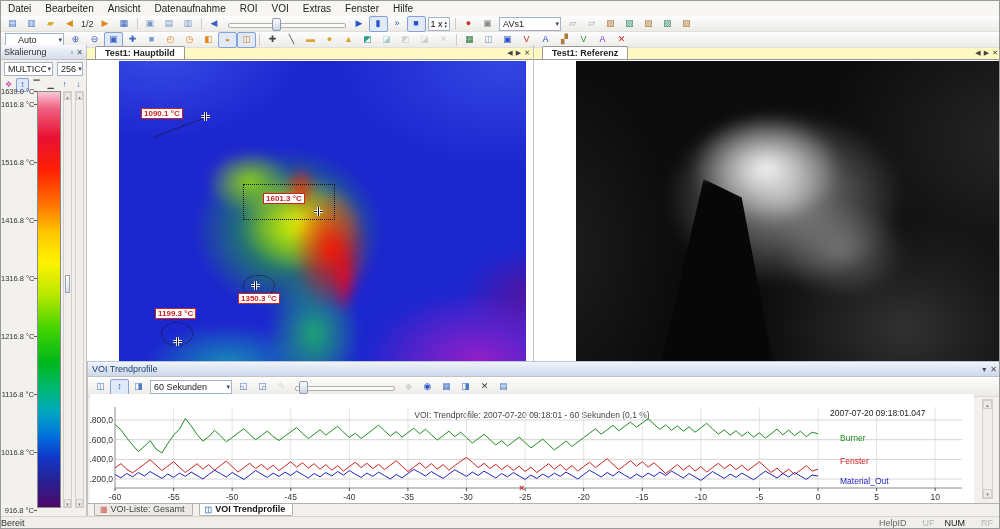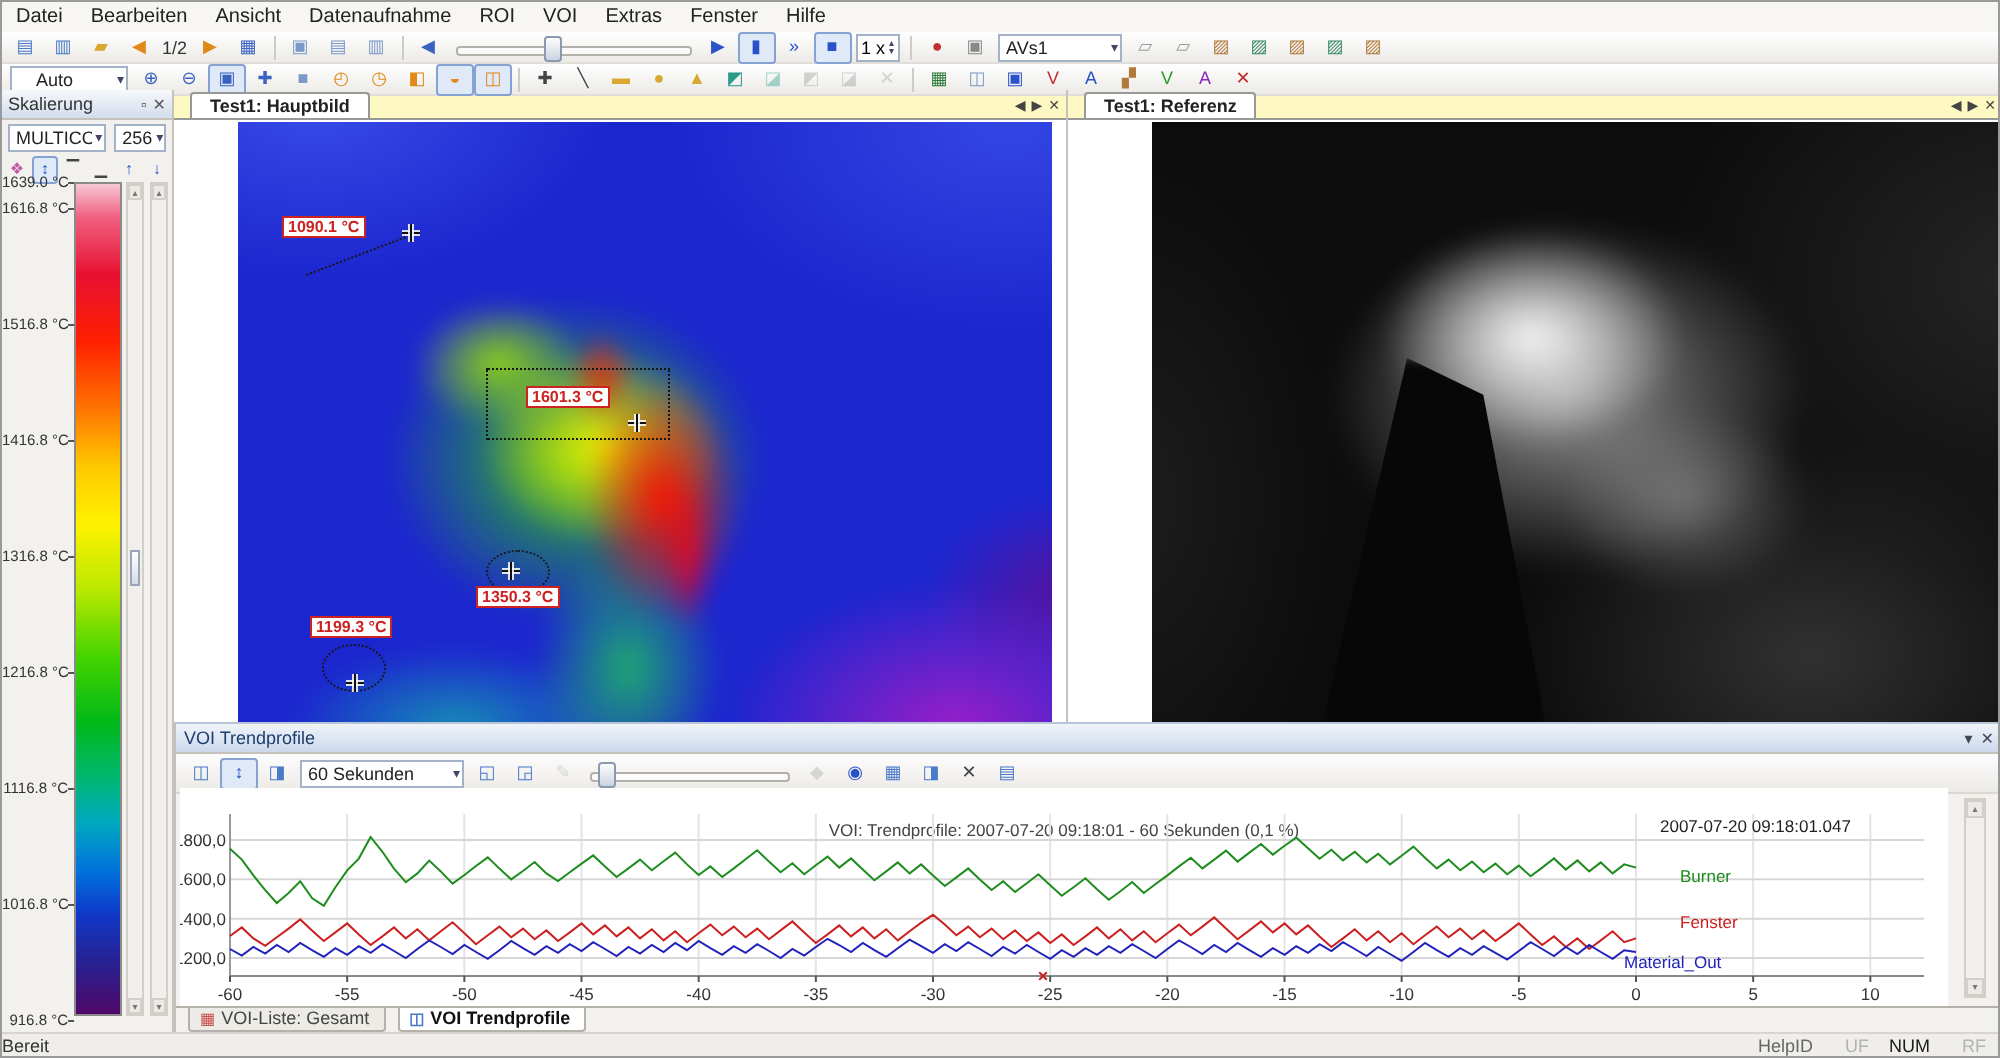--- a/index.html
+++ b/index.html
@@ -389,21 +389,21 @@
           <text x="23" y="18" text-anchor="end" font-size="8.5" fill="#333" font-family="Liberation Sans, sans-serif">1800,0</text>
           <polyline points="25.0,19.4 30.9,24.8 36.7,32.7 42.6,40.1 48.4,46.5 54.3,41.5 60.1,35.6 66.0,44.0 71.9,47.9 77.7,38.6 83.6,30.2 89.4,24.3 95.3,13.5 101.2,20.9 107.0,29.3 112.9,36.1 118.7,31.7 124.6,25.3 130.4,30.7 136.3,36.8 142.2,32.5 148.0,28.0 153.9,23.7 159.7,29.3 165.6,34.7 171.5,30.5 177.3,26.0 183.2,31.7 189.0,35.5 194.9,31.1 200.8,26.8 206.6,22.7 212.5,28.3 218.3,33.5 224.2,29.2 230.0,24.8 235.9,30.1 241.8,25.6 247.6,21.3 253.5,27.2 259.3,32.5 265.2,28.2 271.1,33.5 276.9,29.2 282.8,24.6 288.6,20.1 294.5,25.8 300.3,31.1 306.2,26.6 312.1,32.1 317.9,27.6 323.8,23.3 329.6,28.8 335.5,24.2 341.4,29.8 347.2,35.1 353.1,30.7 358.9,26.2 364.8,31.7 370.6,27.2 376.5,32.7 382.4,38.0 388.2,33.7 394.1,29.2 399.9,34.7 405.8,40.0 411.6,35.6 417.5,41.0 423.4,36.6 429.2,32.1 435.1,37.6 440.9,42.9 446.8,38.6 452.7,34.1 458.5,39.6 464.4,44.9 470.2,40.6 476.1,36.0 481.9,41.5 487.8,37.0 493.7,32.7 499.5,28.2 505.4,23.9 511.2,29.2 517.1,24.8 523.0,20.3 528.8,25.8 534.7,21.3 540.5,17.0 546.4,22.3 552.3,17.9 558.1,13.8 564.0,19.1 569.8,24.4 575.7,19.9 581.5,25.2 587.4,20.9 593.3,26.2 599.1,21.9 605.0,27.2 610.8,22.9 616.7,18.3 622.5,23.9 628.4,29.2 634.3,24.8 640.1,30.1 646.0,25.8 651.8,31.1 657.7,26.8 663.6,32.1 669.4,27.8 675.3,33.1 681.1,28.8 687.0,24.2 692.9,29.8 698.7,25.2 704.6,30.7 710.4,26.2 716.3,31.7 722.1,27.2 728.0,28.8" fill="none" stroke="#1e8c1e" stroke-width="1"></polyline>
           <polyline points="25.0,63.0 30.9,58.7 36.7,64.2 42.6,67.9 48.4,63.6 54.3,59.3 60.1,54.7 66.0,60.2 71.9,65.5 77.7,61.2 83.6,56.7 89.4,62.2 95.3,67.5 101.2,63.2 107.0,58.7 112.9,64.2 118.7,59.6 124.6,65.2 130.4,60.6 136.3,56.1 142.2,61.6 148.0,67.1 153.9,62.6 159.7,58.3 165.6,63.6 171.5,59.3 177.3,64.6 183.2,60.2 189.0,65.5 194.9,61.2 200.8,56.7 206.6,62.2 212.5,57.7 218.3,63.2 224.2,58.7 230.0,64.2 235.9,59.6 241.8,65.2 247.6,60.6 253.5,66.1 259.3,61.6 265.2,57.3 271.1,62.6 276.9,58.3 282.8,63.6 288.6,59.3 294.5,64.6 300.3,60.2 306.2,55.7 312.1,61.2 317.9,66.5 323.8,62.2 329.6,57.7 335.5,63.2 341.4,58.7 347.2,64.2 353.1,59.6 358.9,65.2 364.8,60.6 370.6,56.3 376.5,52.4 382.4,57.3 388.2,62.6 394.1,58.3 399.9,63.6 405.8,59.3 411.6,64.6 417.5,60.2 423.4,65.5 429.2,61.2 435.1,66.5 440.9,62.2 446.8,67.5 452.7,63.2 458.5,58.7 464.4,64.2 470.2,59.6 476.1,65.2 481.9,60.6 487.8,66.1 493.7,61.6 499.5,57.3 505.4,62.6 511.2,58.3 517.1,53.7 523.0,59.3 528.8,64.6 534.7,60.2 540.5,55.7 546.4,61.2 552.3,56.7 558.1,62.2 564.0,57.7 569.8,63.2 575.7,68.5 581.5,64.2 587.4,59.6 593.3,65.2 599.1,60.6 605.0,66.1 610.8,61.6 616.7,67.1 622.5,62.6 628.4,58.3 634.3,63.6 640.1,59.3 646.0,64.6 651.8,60.2 657.7,65.5 663.6,61.2 669.4,56.7 675.3,62.2 681.1,67.5 687.0,63.2 692.9,68.5 698.7,64.2 704.6,69.5 710.4,65.2 716.3,60.6 722.1,66.1 728.0,64.2" fill="none" stroke="#cc2020" stroke-width="1"></polyline>
           <polyline points="25.0,69.5 30.9,72.8 36.7,68.5 42.6,71.8 48.4,67.5 54.3,71.0 60.1,66.5 66.0,70.1 71.9,73.4 77.7,69.1 83.6,72.4 89.4,68.1 95.3,71.4 101.2,67.1 107.0,70.5 112.9,74.0 118.7,69.5 124.6,65.2 130.4,68.5 136.3,72.0 142.2,67.5 148.0,71.0 153.9,74.4 159.7,70.1 165.6,65.5 171.5,69.1 177.3,72.4 183.2,68.1 189.0,71.4 194.9,67.1 200.8,70.5 206.6,66.1 212.5,69.5 218.3,73.0 224.2,68.5 230.0,71.8 235.9,67.5 241.8,71.0 247.6,66.5 253.5,70.1 259.3,65.5 265.2,69.1 271.1,72.4 276.9,68.1 282.8,71.4 288.6,67.1 294.5,70.5 300.3,74.0 306.2,69.5 312.1,72.8 317.9,68.5 323.8,64.4 329.6,67.5 335.5,71.0 341.4,66.5 347.2,70.1 353.1,73.4 358.9,69.1 364.8,64.8 370.6,68.1 376.5,71.4 382.4,67.1 388.2,70.5 394.1,66.1 399.9,69.5 405.8,73.0 411.6,68.5 417.5,71.8 423.4,67.5 429.2,71.0 435.1,74.4 440.9,70.1 446.8,73.4 452.7,69.1 458.5,72.4 464.4,68.1 470.2,71.4 476.1,67.1 481.9,70.5 487.8,74.0 493.7,69.5 499.5,65.2 505.4,68.5 511.2,72.0 517.1,67.5 523.0,71.0 528.8,66.5 534.7,70.1 540.5,73.4 546.4,69.1 552.3,72.4 558.1,68.1 564.0,71.4 569.8,67.1 575.7,70.5 581.5,66.1 587.4,69.5 593.3,73.0 599.1,68.5 605.0,72.0 610.8,75.4 616.7,71.0 622.5,66.5 628.4,70.1 634.3,73.4 640.1,69.1 646.0,72.4 651.8,68.1 657.7,71.4 663.6,74.8 669.4,70.5 675.3,66.1 681.1,69.5 687.0,73.0 692.9,68.5 698.7,72.0 704.6,67.5 710.4,71.0 716.3,74.4 722.1,70.1 728.0,71.0" fill="none" stroke="#2222bb" stroke-width="1"></polyline>
           <text x="431.5683333333334" y="86" text-anchor="middle" font-size="9" fill="#cc2020" font-weight="bold" font-family="Liberation Sans, sans-serif">×</text>
         </svg>
       <div id="chart-legend">
           <div class="legend-item" style="left: 740px; top: 14px; color: rgb(34, 34, 34);">2007-07-20 09:18:01.047</div>
           <div class="legend-item" style="left: 750px; top: 39px; color: rgb(30, 140, 30);">Burner</div>
           <div class="legend-item" style="left: 750px; top: 62px; color: rgb(204, 32, 32);">Fenster</div>
-          <div class="legend-item" style="left: 722px; top: 82px; color: rgb(34, 34, 187);">Material_Out</div>
+          <div class="legend-item" style="left: 750px; top: 82px; color: rgb(34, 34, 187);">Material_Out</div>
         </div>
     </div>
     <div id="trend-scroll">
       <div class="mb" style="top:0;">▴</div>
       <div class="mb" style="bottom:0;">▾</div>
     </div>
     <div id="trend-tabs">
         <span class="btab">
           <span class="bicon" style="color: rgb(204, 80, 80);">▦</span>
           <span>VOI-Liste: Gesamt</span>

